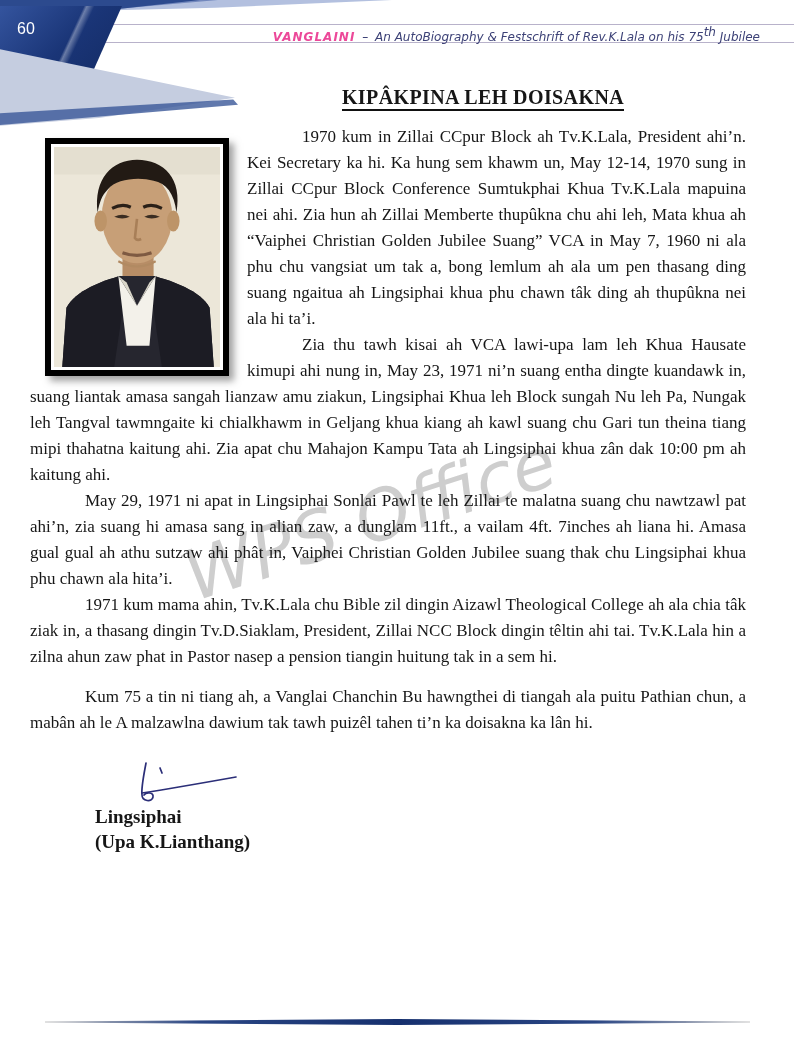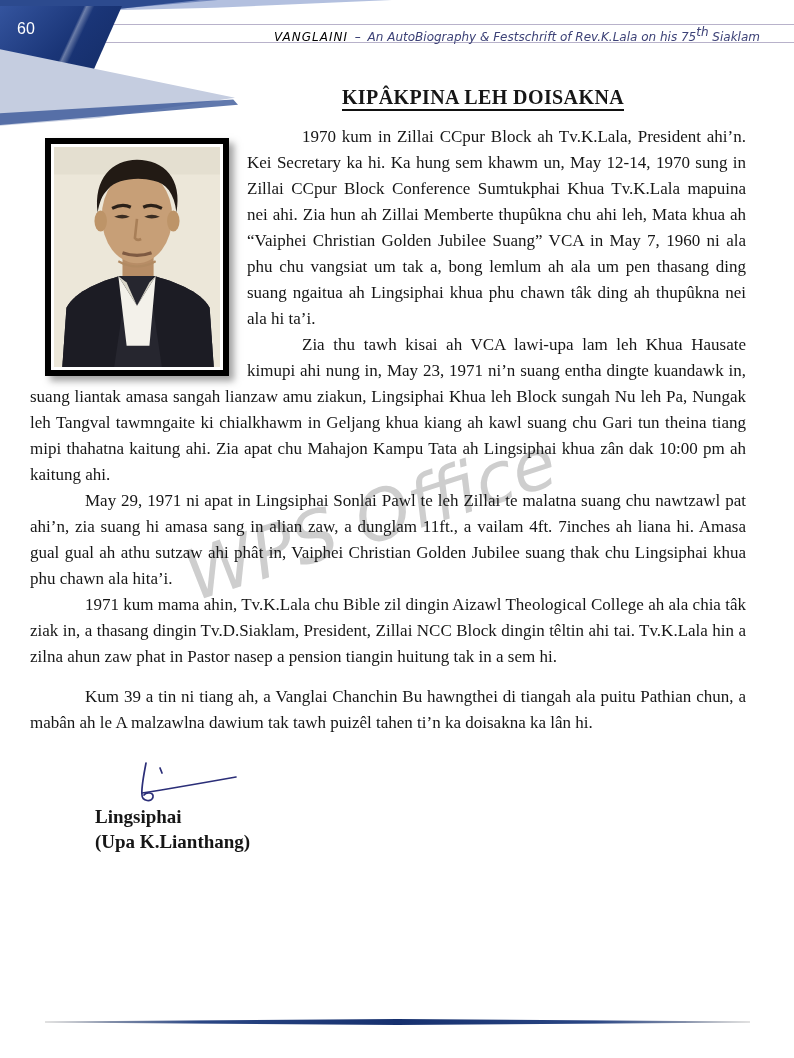--- a/index.html
+++ b/index.html
@@ -18,21 +18,21 @@
   .hdr-line.bottom{top:42px;}
 
   
   .hdr-text{
     position:absolute;top:23px;right:34px;z-index:2;
     font-family:"DejaVu Sans", sans-serif;
     font-style:italic;font-size:12px;line-height:18px;
     color:#3d4277;white-space:nowrap;
   }
   .hdr-text .series{
-    color:#000000;font-weight:normal;letter-spacing:1px;
+    color:#ec4899;font-weight:bold;letter-spacing:1px;
     text-shadow:0 1px 0 #ffffff;
   }
   .hdr-text .dash{margin:0 3px;}
   .hdr-text sup{font-size:12px;}
 
   
   .corner{position:absolute;top:0;left:0;width:400px;height:150px;z-index:3;pointer-events:none;padding-left:36px;}
   .corner>div{position:absolute;}
   .band-top-faint{top:0;left:0;width:392px;height:13px;background:#9aabd4;opacity:.75;
     clip-path:polygon(0 0,100% 0,55% 60%,0 100%);}
@@ -112,21 +112,21 @@
 
 <div class="page">
 
   <div class="hdr-line top"></div>
   <div class="hdr-line bottom"></div>
 
   <div class="hdr-text">
     <span class="series">VANGLAINI</span>
     <span class="dash">–</span>
     <span>An AutoBiography &amp; Festschrift of Rev.K.Lala on his 75</span><sup>th</sup>
-    <span>Siaklam</span>
+    <span>Jubilee</span>
   </div>
 
   <div class="corner">
     <div class="band-top-faint"></div>
     <div class="band-top-mid"></div>
     <div class="band-top-dark"></div>
     <div class="navy-block"></div>
     <div class="block-sheen"></div>
     <div class="swoosh-pale"></div>
     <div class="swoosh-edge"></div>
@@ -178,21 +178,21 @@
 
             <path d="M62,108 Q80,118 98,108" stroke="#b18a62" stroke-width="2" fill="none"></path>
           </svg>
         </div>
       </div>
 
       <p>1970 kum in Zillai CCpur Block ah Tv.K.Lala, President ahi’n. Kei Secretary ka hi. Ka hung sem khawm un, May 12-14, 1970 sung in Zillai CCpur Block Conference Sumtukphai Khua Tv.K.Lala mapuina nei ahi. Zia hun ah Zillai Memberte thupûkna chu ahi leh, Mata khua ah “Vaiphei Christian Golden Jubilee Suang” VCA in May 7, 1960 ni ala phu chu vangsiat um tak a, bong lemlum ah ala um pen thasang ding suang ngaitua ah Lingsiphai khua phu chawn tâk ding ah thupûkna nei ala hi ta’i.</p>
       <p>Zia thu tawh kisai ah VCA lawi-upa lam leh Khua Hausate kimupi ahi nung in, May 23, 1971 ni’n suang entha dingte kuandawk in, suang liantak amasa sangah lianzaw amu ziakun, Lingsiphai Khua leh Block sungah Nu leh Pa, Nungak leh Tangval tawmngaite ki chialkhawm in Geljang khua kiang ah kawl suang chu Gari tun theina tiang mipi thahatna kaitung ahi. Zia apat chu Mahajon Kampu Tata ah Lingsiphai khua zân dak 10:00 pm ah kaitung ahi.</p>
       <p>May 29, 1971 ni apat in Lingsiphai Sonlai Pawl te leh Zillai te malatna suang chu nawtzawl pat ahi’n, zia suang hi amasa sang in alian zaw, a dunglam 11ft., a vailam 4ft. 7inches ah liana hi. Amasa gual gual ah athu sutzaw ahi phât in, Vaiphei Christian Golden Jubilee suang thak chu Lingsiphai khua phu chawn ala hita’i.</p>
       <p class="gap-after-lg">1971 kum mama ahin, Tv.K.Lala chu Bible zil dingin Aizawl Theological College ah ala chia tâk ziak in, a thasang dingin Tv.D.Siaklam, President, Zillai NCC Block dingin têltin ahi tai. Tv.K.Lala hin a zilna ahun zaw phat in Pastor nasep a pension tiangin huitung tak in a sem hi.</p>
-      <p class="gap-after-xl">Kum 39 a tin ni tiang ah, a Vanglai Chanchin Bu hawngthei di tiangah ala puitu Pathian chun, a mabân ah le A malzawlna dawium tak tawh puizêl tahen ti’n ka doisakna ka lân hi.</p>
+      <p class="gap-after-xl">Kum 75 a tin ni tiang ah, a Vanglai Chanchin Bu hawngthei di tiangah ala puitu Pathian chun, a mabân ah le A malzawlna dawium tak tawh puizêl tahen ti’n ka doisakna ka lân hi.</p>
     </div>
 
     <div class="signature-block">
       <svg class="signature-svg" width="150" height="42" viewBox="0 0 150 42">
         <g stroke="#2b2e78" stroke-width="1.7" fill="none" stroke-linecap="round">
           <path d="M38,1 C36,12 33,26 34,33 C34,39 44,41 45,35 C46,30 38,30 36,33"></path>
           <path d="M34,31 C60,27 100,20 128,15"></path>
           <path d="M52,6 L54,11"></path>
         </g>
       </svg>

